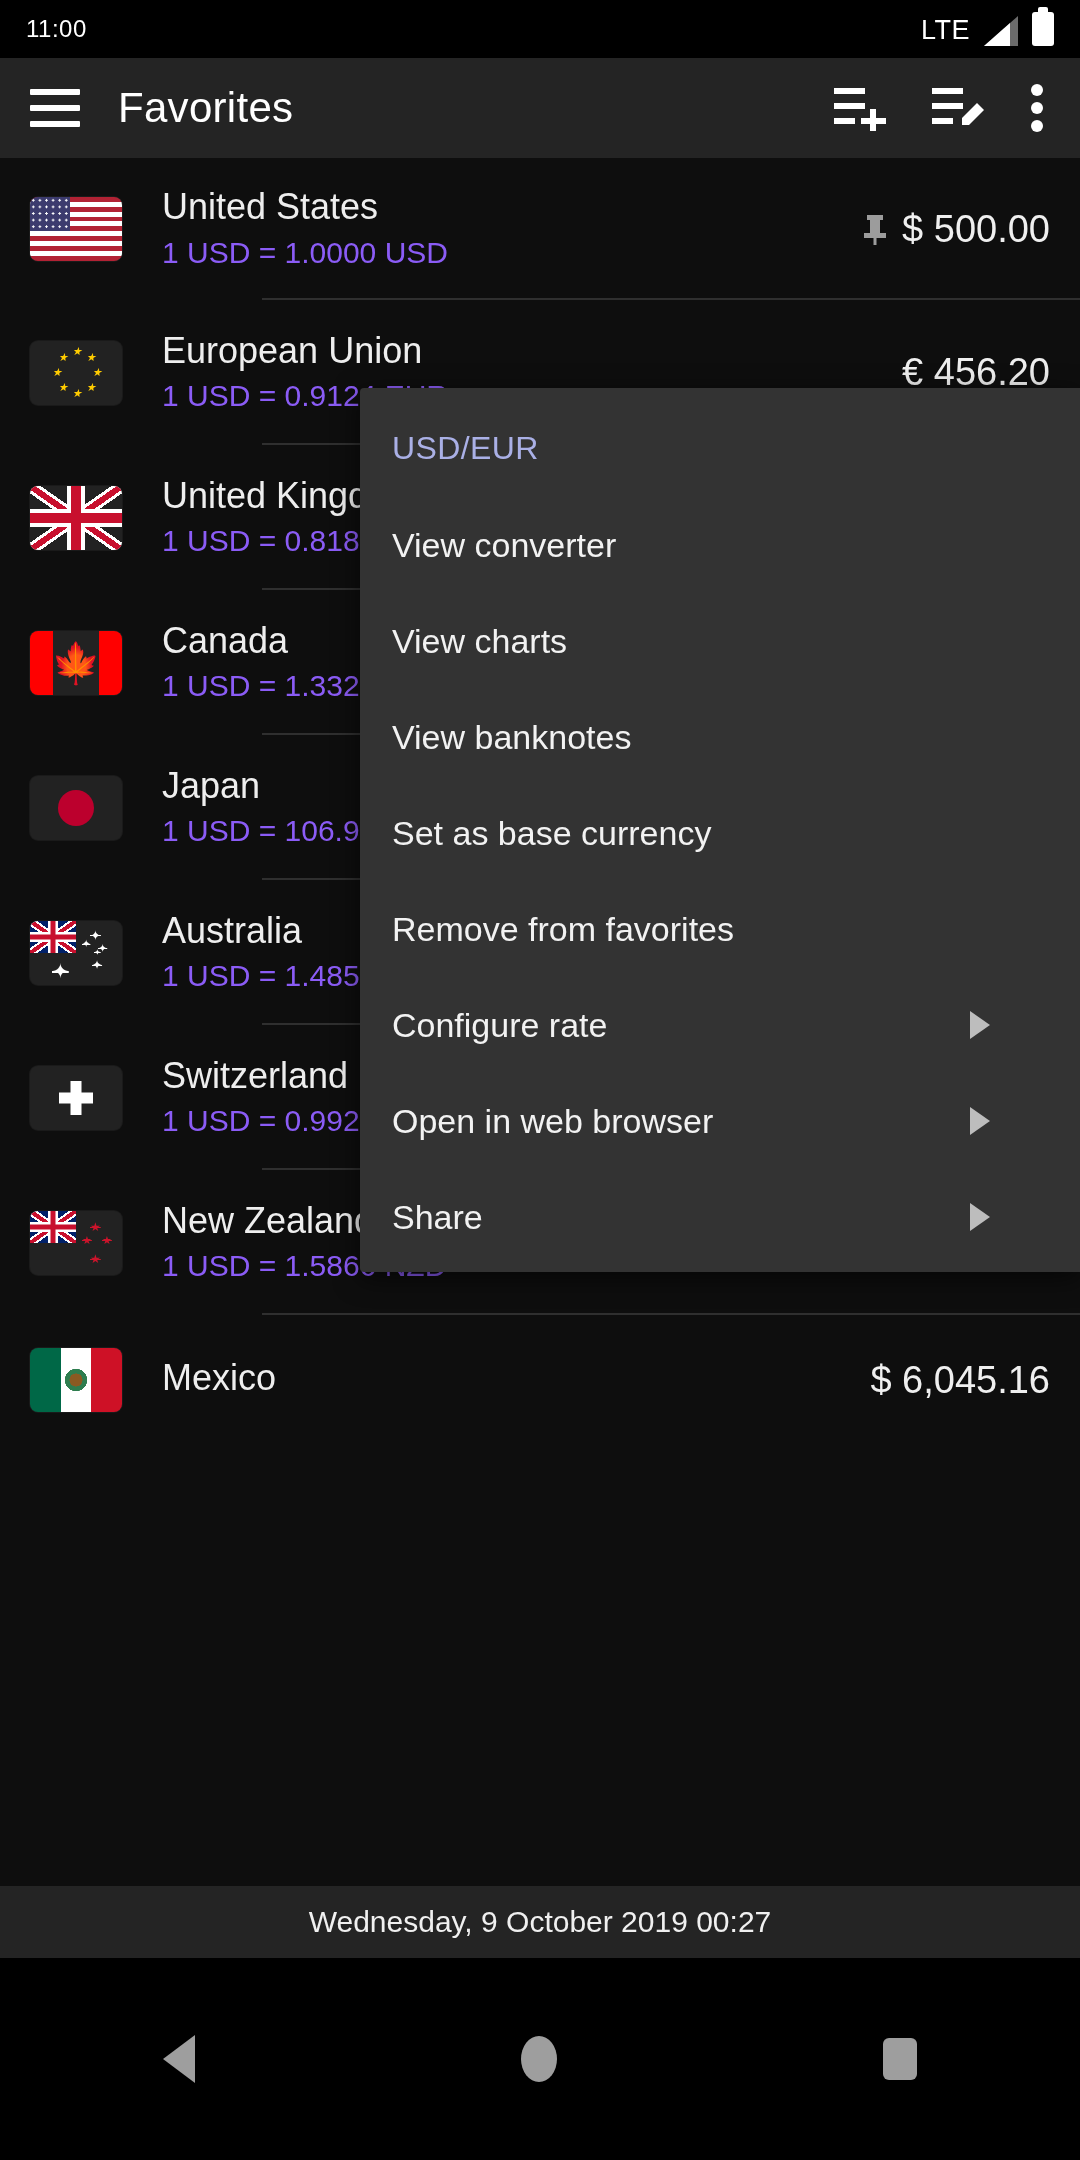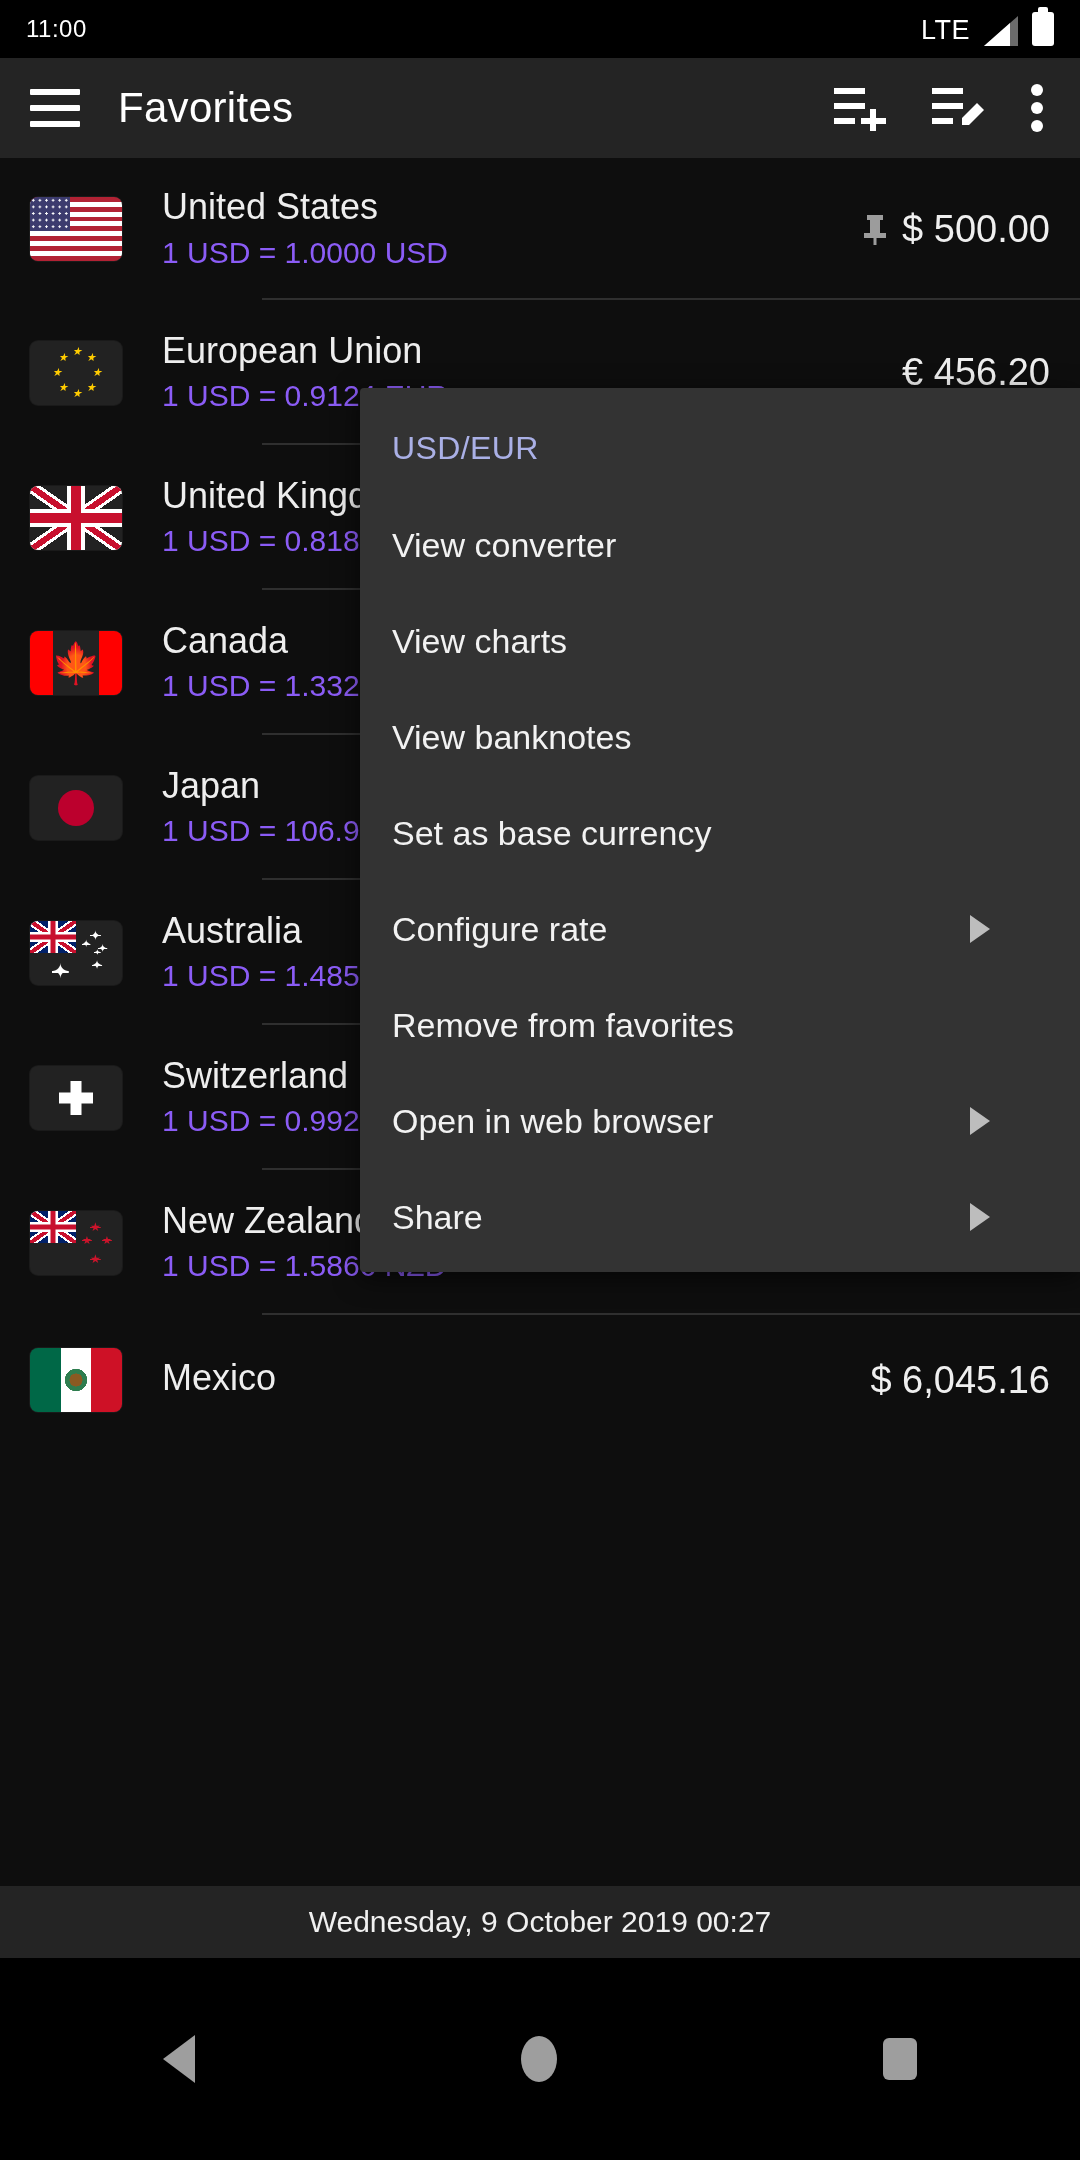--- a/index.html
+++ b/index.html
@@ -393,25 +393,25 @@
     <div class="menu-item">
       <span class="label">View charts</span>
     </div>
     <div class="menu-item">
       <span class="label">View banknotes</span>
     </div>
     <div class="menu-item">
       <span class="label">Set as base currency</span>
     </div>
     <div class="menu-item">
+      <span class="label">Remove from favorites</span>
+    </div>
+    <div class="menu-item">
       <span class="label">Configure rate</span>
       <span class="caret"></span>
-    </div>
-    <div class="menu-item">
-      <span class="label">Remove from favorites</span>
     </div>
     <div class="menu-item">
       <span class="label">Open in web browser</span>
       <span class="caret"></span>
     </div>
     <div class="menu-item">
       <span class="label">Share</span>
       <span class="caret"></span>
     </div>
   </div>

